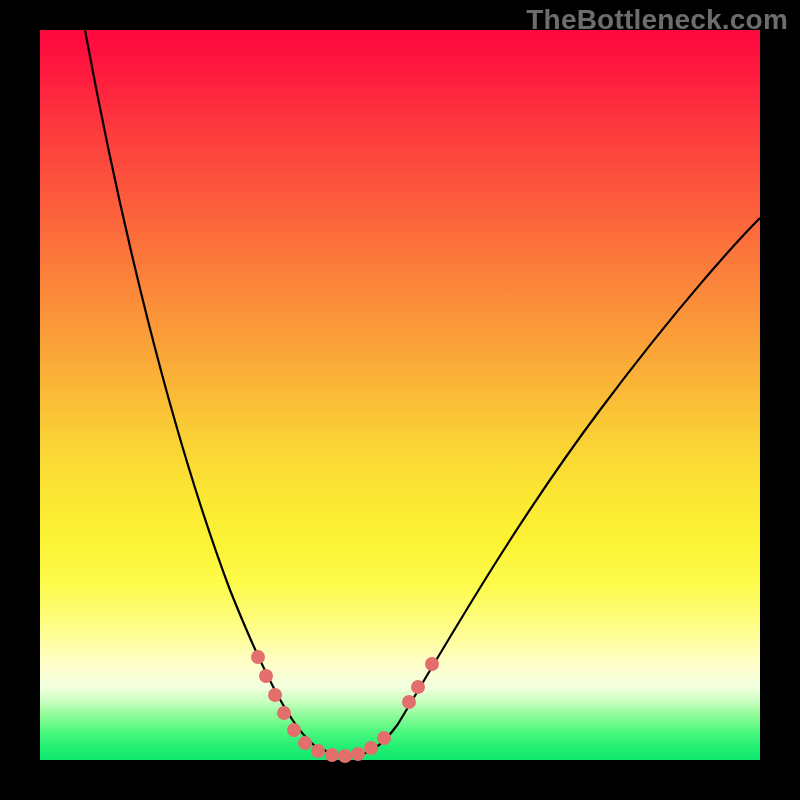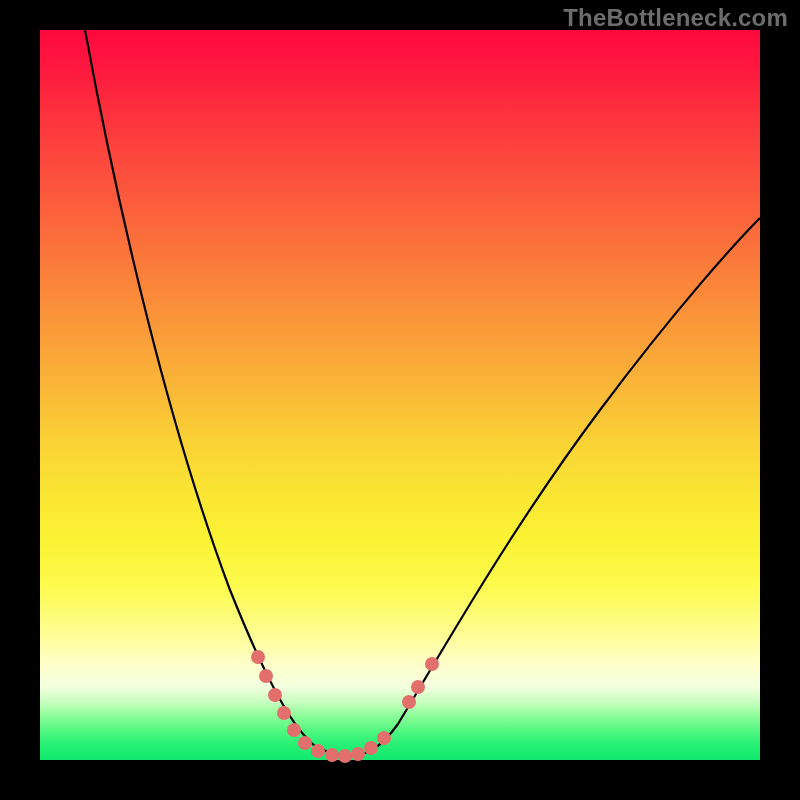--- a/index.html
+++ b/index.html
@@ -14,21 +14,21 @@
     position: relative;
     width: 800px;
     height: 800px;
     background: #000;
   }
   .watermark {
     position: absolute;
     top: 4px;
     right: 12px;
     font-family: Arial, Helvetica, sans-serif;
-    font-size: 24px;
+    font-size: 28px;
     font-weight: 600;
     color: #6d6d6d;
     letter-spacing: 0.2px;
     z-index: 10;
   }
   .plot-area {
     position: absolute;
     left: 40px;
     top: 30px;
     width: 720px;

